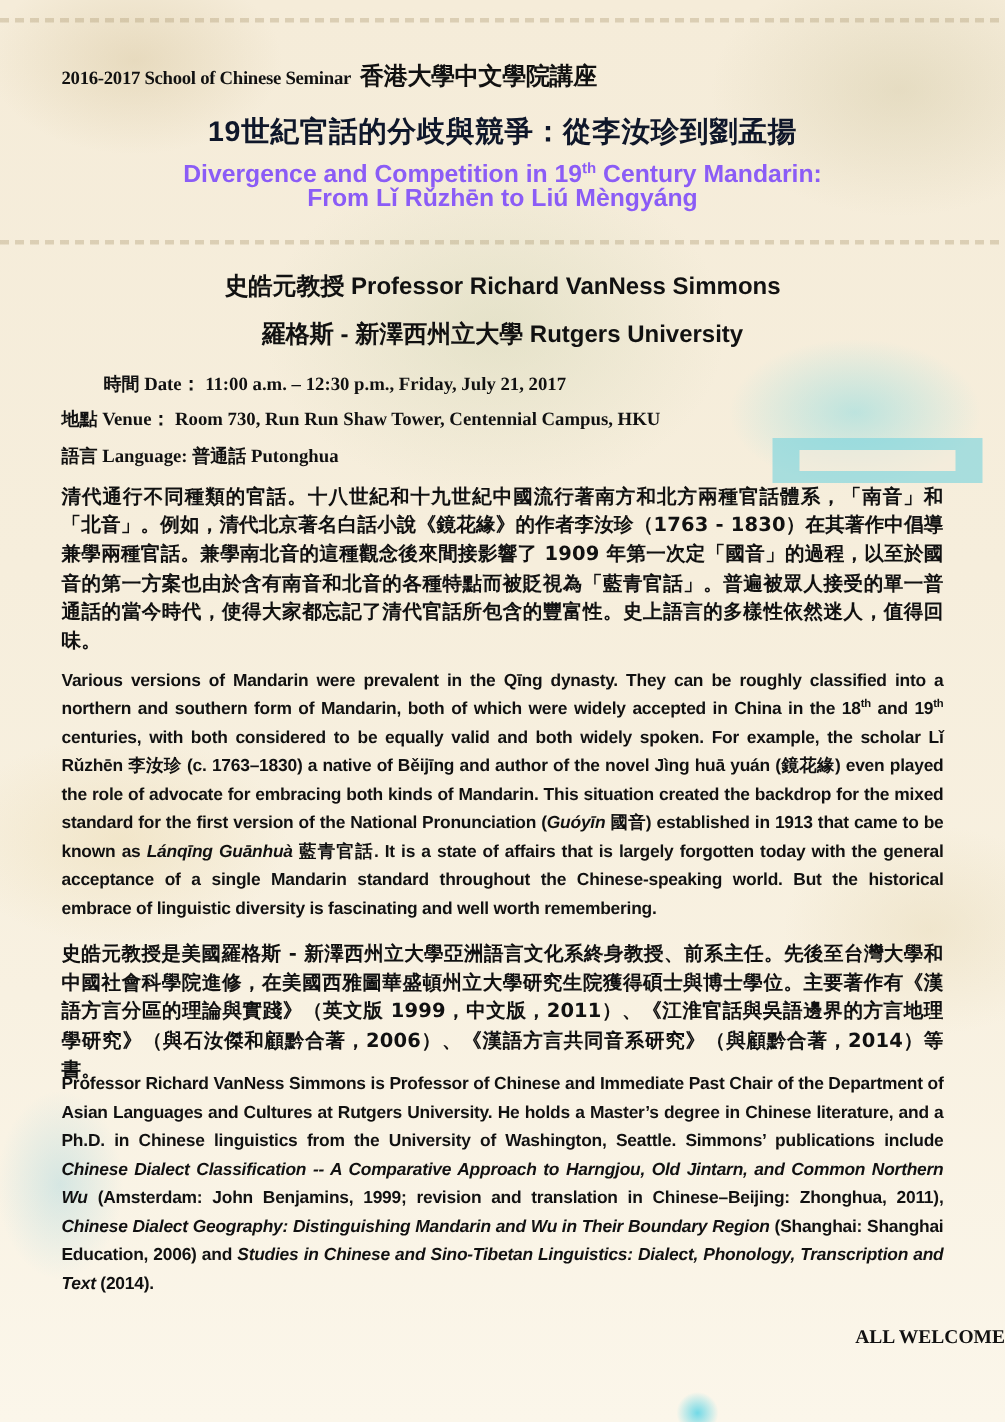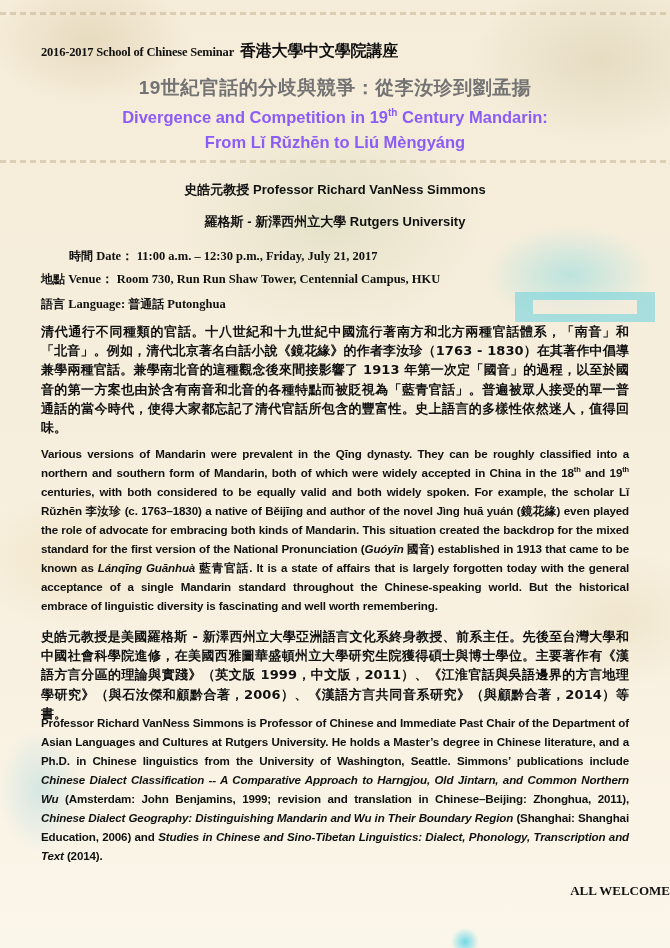--- a/index.html
+++ b/index.html
@@ -36,32 +36,32 @@
   }
   .content { position: relative; z-index: 1; }
   .seminar-line {
     position: absolute; left: 41px; top: 41px;
     font-family: "Liberation Serif", serif; font-weight: bold; font-size: 12.5px;
     letter-spacing: -0.2px;
   }
   .seminar-line .zh { margin-left: 6px; font-family: "DejaVu Sans", sans-serif; font-size: 16px; }
   .title-zh {
     position: absolute; left: 0; right: 0; top: 75px; text-align: center;
-    color: #737373; font-size: 19px; font-weight: bold; letter-spacing: 0.5px;
+    color: #0f172a; font-size: 19px; font-weight: bold; letter-spacing: 0.5px;
   }
   .title-en {
     position: absolute; left: 0; right: 0; text-align: center;
     color: #8b5cf6; font-size: 16.5px; font-weight: bold;
   }
   .title-en.l1 { top: 107px; }
-  .title-en.l2 { top: 133px; }
+  .title-en.l2 { top: 123px; }
   .title-en sup { font-size: 10px; }
   .speaker {
     position: absolute; left: 0; right: 0; text-align: center;
-    font-size: 13px; font-weight: bold;
+    font-size: 16px; font-weight: bold;
   }
   .speaker.s1 { top: 181px; }
   .speaker.s2 { top: 213px; }
   .info {
     position: absolute; left: 41px;
     font-family: "Liberation Serif", serif; font-weight: bold; font-size: 12.5px;
   }
   .info .zh { font-family: "DejaVu Sans", sans-serif; font-size: 12px; }
   .info.i1 { top: 248px; padding-left: 28px; }
   .info.i2 { top: 271px; }
@@ -109,21 +109,21 @@
   <div class="info i1">
     <span class="zh">時間</span> <span>Date：</span>&nbsp;<span>11:00 a.m. – 12:30 p.m., Friday, July 21, 2017</span>
   </div>
   <div class="info i2">
     <span class="zh">地點</span> <span>Venue：</span>&nbsp;<span>Room 730, Run Run Shaw Tower, Centennial Campus, HKU</span>
   </div>
   <div class="info i3">
     <span class="zh">語言</span> <span>Language:</span> <span class="zh">普通話</span> <span>Putonghua</span>
   </div>
 
-  <div class="para para-zh p1">清代通行不同種類的官話。十八世紀和十九世紀中國流行著南方和北方兩種官話體系，「南音」和「北音」。例如，清代北京著名白話小說《鏡花緣》的作者李汝珍（1763 - 1830）在其著作中倡導兼學兩種官話。兼學南北音的這種觀念後來間接影響了 1913 年第一次定「國音」的過程，以至於國音的第一方案也由於含有南音和北音的各種特點而被貶視為「藍青官話」。普遍被眾人接受的單一普通話的當今時代，使得大家都忘記了清代官話所包含的豐富性。史上語言的多樣性依然迷人，值得回味。</div>
+  <div class="para para-zh p1">清代通行不同種類的官話。十八世紀和十九世紀中國流行著南方和北方兩種官話體系，「南音」和「北音」。例如，清代北京著名白話小說《鏡花緣》的作者李汝珍（1763 - 1830）在其著作中倡導兼學兩種官話。兼學南北音的這種觀念後來間接影響了 1909 年第一次定「國音」的過程，以至於國音的第一方案也由於含有南音和北音的各種特點而被貶視為「藍青官話」。普遍被眾人接受的單一普通話的當今時代，使得大家都忘記了清代官話所包含的豐富性。史上語言的多樣性依然迷人，值得回味。</div>
 
   <div class="para para-en p2"><span>Various versions of Mandarin were prevalent in the Qīng dynasty. They can be roughly classified into a northern and southern form of Mandarin, both of which were widely accepted in China in the 18</span><sup>th</sup><span> and 19</span><sup>th</sup><span> centuries, with both considered to be equally valid and both widely spoken. For example, the scholar Lǐ Rǔzhēn 李汝珍 (c. 1763–1830) a native of Běijīng and author of the novel Jìng huā yuán (鏡花緣) even played the role of advocate for embracing both kinds of Mandarin. This situation created the backdrop for the mixed standard for the first version of the National Pronunciation (</span><i>Guóyīn</i><span> 國音) established in 1913 that came to be known as </span><i>Lánqīng Guānhuà</i><span> 藍青官話. It is a state of affairs that is largely forgotten today with the general acceptance of a single Mandarin standard throughout the Chinese-speaking world. But the historical embrace of linguistic diversity is fascinating and well worth remembering.</span></div>
 
   <div class="para para-zh p3">史皓元教授是美國羅格斯 - 新澤西州立大學亞洲語言文化系終身教授、前系主任。先後至台灣大學和中國社會科學院進修，在美國西雅圖華盛頓州立大學研究生院獲得碩士與博士學位。主要著作有《漢語方言分區的理論與實踐》（英文版 1999，中文版，2011）、《江淮官話與吳語邊界的方言地理學研究》（與石汝傑和顧黔合著，2006）、《漢語方言共同音系研究》（與顧黔合著，2014）等書。</div>
 
   <div class="para para-en p4"><span>Professor Richard VanNess Simmons is Professor of Chinese and Immediate Past Chair of the Department of Asian Languages and Cultures at Rutgers University. He holds a Master’s degree in Chinese literature, and a Ph.D. in Chinese linguistics from the University of Washington, Seattle. Simmons’ publications include </span><i>Chinese Dialect Classification -- A Comparative Approach to Harngjou, Old Jintarn, and Common Northern Wu</i><span> (Amsterdam: John Benjamins, 1999; revision and translation in Chinese–Beijing: Zhonghua, 2011), </span><i>Chinese Dialect Geography: Distinguishing Mandarin and Wu in Their Boundary Region</i><span> (Shanghai: Shanghai Education, 2006) and </span><i>Studies in Chinese and Sino-Tibetan Linguistics: Dialect, Phonology, Transcription and Text</i><span> (2014).</span></div>
 
   <div class="welcome">ALL WELCOME</div>
 </div>
 

